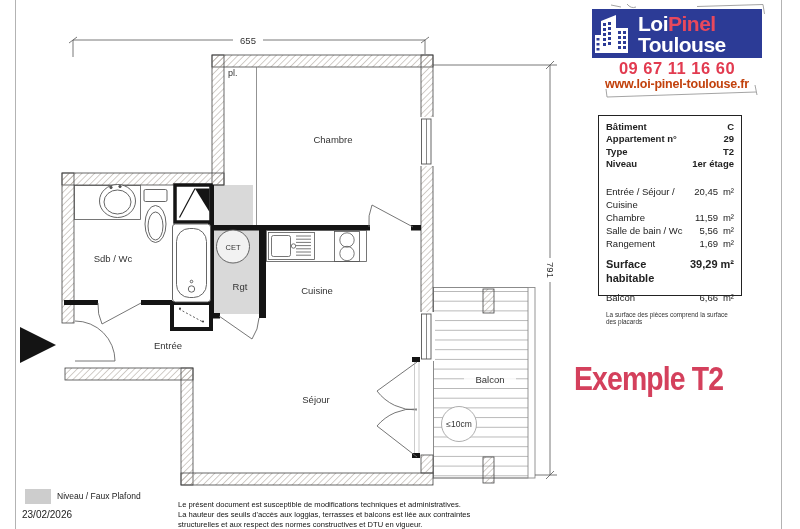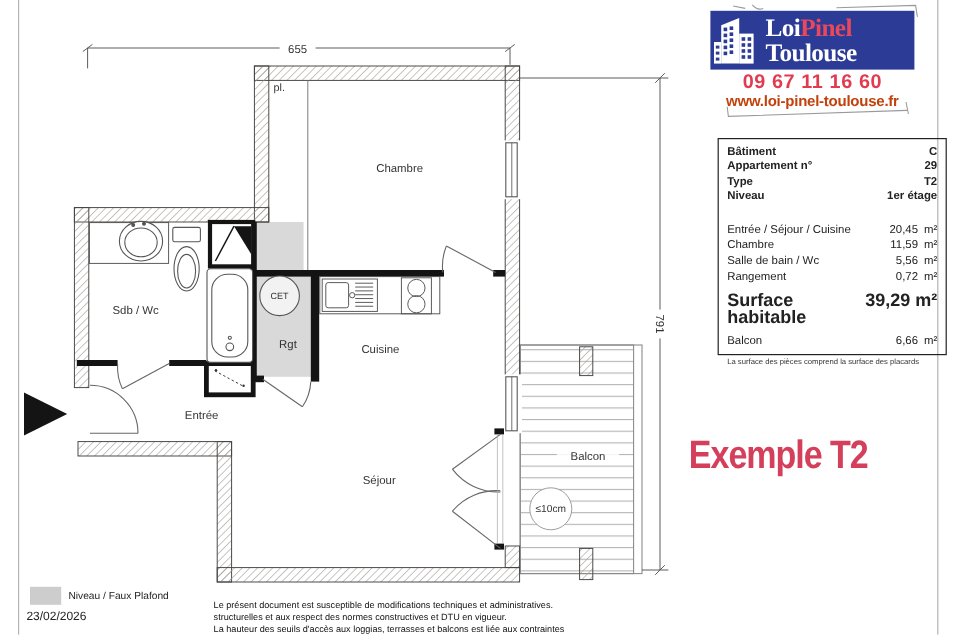--- a/index.html
+++ b/index.html
@@ -2,37 +2,37 @@
 <html><head>
 <meta charset="utf-8">
 <style>
   html,body{margin:0;padding:0;background:#fff;}
   body{width:800px;height:529px;position:relative;overflow:hidden;
        font-family:"Liberation Sans", sans-serif;color:#222;}
   .abs{position:absolute;}
   
   .logo-box{left:592px;top:9px;width:170px;height:49px;background:#2c3b96;
             display:flex;align-items:center;padding:0;}
-  .logo-text{line-height:21px;font-weight:bold;font-size:21px;letter-spacing:-0.5px;color:#fff;font-family:Liberation Serif, serif;}
+  .logo-text{line-height:21px;font-weight:bold;font-size:21px;letter-spacing:-0.5px;color:#fff;}
   .logo-text .red{color:#e8485c;}
   .logo-phone{left:592px;top:59px;width:170px;text-align:center;font-weight:bold;
               font-size:16.5px;color:#e23b50;letter-spacing:0.5px;}
   .logo-web{left:588px;top:77px;width:178px;text-align:center;font-weight:bold;
             font-size:12.5px;color:#c2410c;letter-spacing:-0.2px;}
   
-  .panel{left:598px;top:115px;width:191px;height:181px;border:1px solid #222;
+  .panel{left:598px;top:115px;width:144px;height:181px;border:1px solid #222;
          box-sizing:border-box;padding:5px 7px 3px 7px;font-size:9.5px;}
   .irow{display:flex;line-height:12.3px;font-weight:bold;}
   .irow .lab{flex:1;}
   .arow{display:flex;line-height:13px;}
   .arow .lab{flex:1;}
   .arow .val{width:26px;text-align:right;}
   .arow .unit{width:16px;text-align:right;}
   .gap{height:15px;}
-  .surface{font-weight:bold;font-size:15px;margin-top:7px;line-height:14px;}
+  .surface{font-weight:bold;font-size:11px;margin-top:7px;line-height:14px;}
   .balc{margin-top:6px;}
   .note{margin-top:7px;font-size:6.4px;color:#333;line-height:7px;}
   
   .example{left:574px;top:360px;width:210px;font-weight:bold;font-size:33px;
            color:#d4405c;transform:scaleX(0.86);transform-origin:left top;letter-spacing:-1px;}
   .disclaimer{left:178px;top:500px;width:364px;font-size:7.6px;
               line-height:9.8px;color:#111;}
   .legend-label{left:57px;top:491px;font-size:8.5px;color:#222;}
   .legend-swatch{left:25px;top:489px;width:26px;height:15px;background:#cdcdcd;}
   .date{left:22px;top:509px;font-size:10px;color:#222;}
@@ -294,21 +294,21 @@
     <span class="val">11,59</span>
     <span class="unit">m²</span>
   </div>
   <div class="arow">
     <span class="lab">Salle de bain / Wc</span>
     <span class="val">5,56</span>
     <span class="unit">m²</span>
   </div>
   <div class="arow">
     <span class="lab">Rangement</span>
-    <span class="val">0,72</span>
+    <span class="val">1,69</span>
     <span class="unit">m²</span>
   </div>
   <div class="arow surface">
     <span class="lab">Surface habitable</span>
     <span>39,29 m²</span>
   </div>
   <div class="arow balc">
     <span class="lab">Balcon</span>
     <span class="val">6,66</span>
     <span class="unit">m²</span>
@@ -317,15 +317,15 @@
 </div>
 
 <div class="abs example">Exemple T2</div>
 
 <div class="abs legend-swatch"></div>
 <div class="abs legend-label">Niveau / Faux Plafond</div>
 <div class="abs date">23/02/2026</div>
 
 <div class="abs disclaimer">
   <div>Le présent document est susceptible de modifications techniques et administratives.</div>
+  <div>La hauteur des seuils d'accès aux loggias, terrasses et balcons est liée aux contraintes</div>
   <div>structurelles et aux respect des normes constructives et DTU en vigueur.</div>
-  <div>La hauteur des seuils d'accès aux loggias, terrasses et balcons est liée aux contraintes</div>
 </div>
 
 </body></html>

